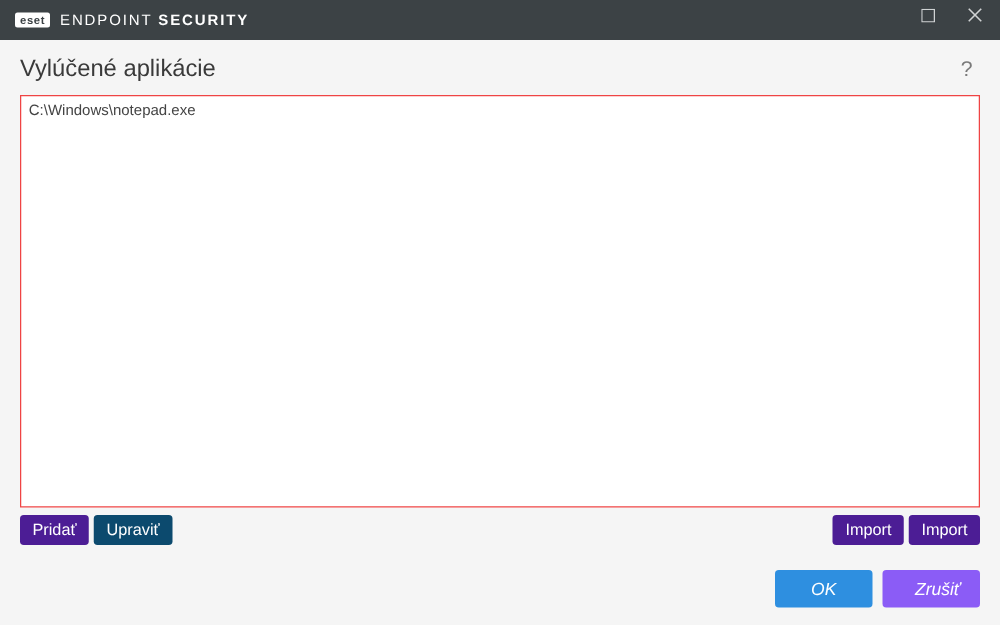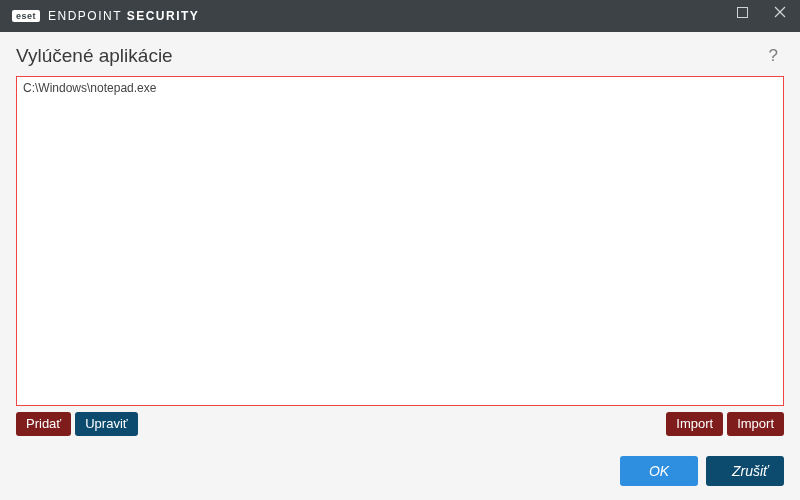--- a/index.html
+++ b/index.html
@@ -99,21 +99,21 @@
   .action-row {
     display: flex;
     justify-content: space-between;
     margin-bottom: 20px;
   }
   .btn-group {
     display: flex;
     gap: 4px;
   }
   .btn {
-    background: #7f1d1d;
+    background: #4c1d95;
     color: #fff;
     font-size: 13px;
     border: none;
     padding: 3px 10px;
     border-radius: 3px;
     cursor: pointer;
     font-family: inherit;
     line-height: 18px;
   }
   .btn.disabled {
@@ -135,21 +135,21 @@
     border: none;
     cursor: pointer;
     font-family: inherit;
     font-style: italic;
   }
   .footer-btn.primary {
     background: #2e8fe0;
     color: #fff;
   }
   .footer-btn.secondary {
-    background: #0c4a6e;
+    background: #8b5cf6;
     color: #fff;
     padding-left: 16px;
   }
 </style>
 </head>
 <body>
 
 <div class="titlebar">
   <div class="brand">
     <span class="brand-logo">eset</span>

